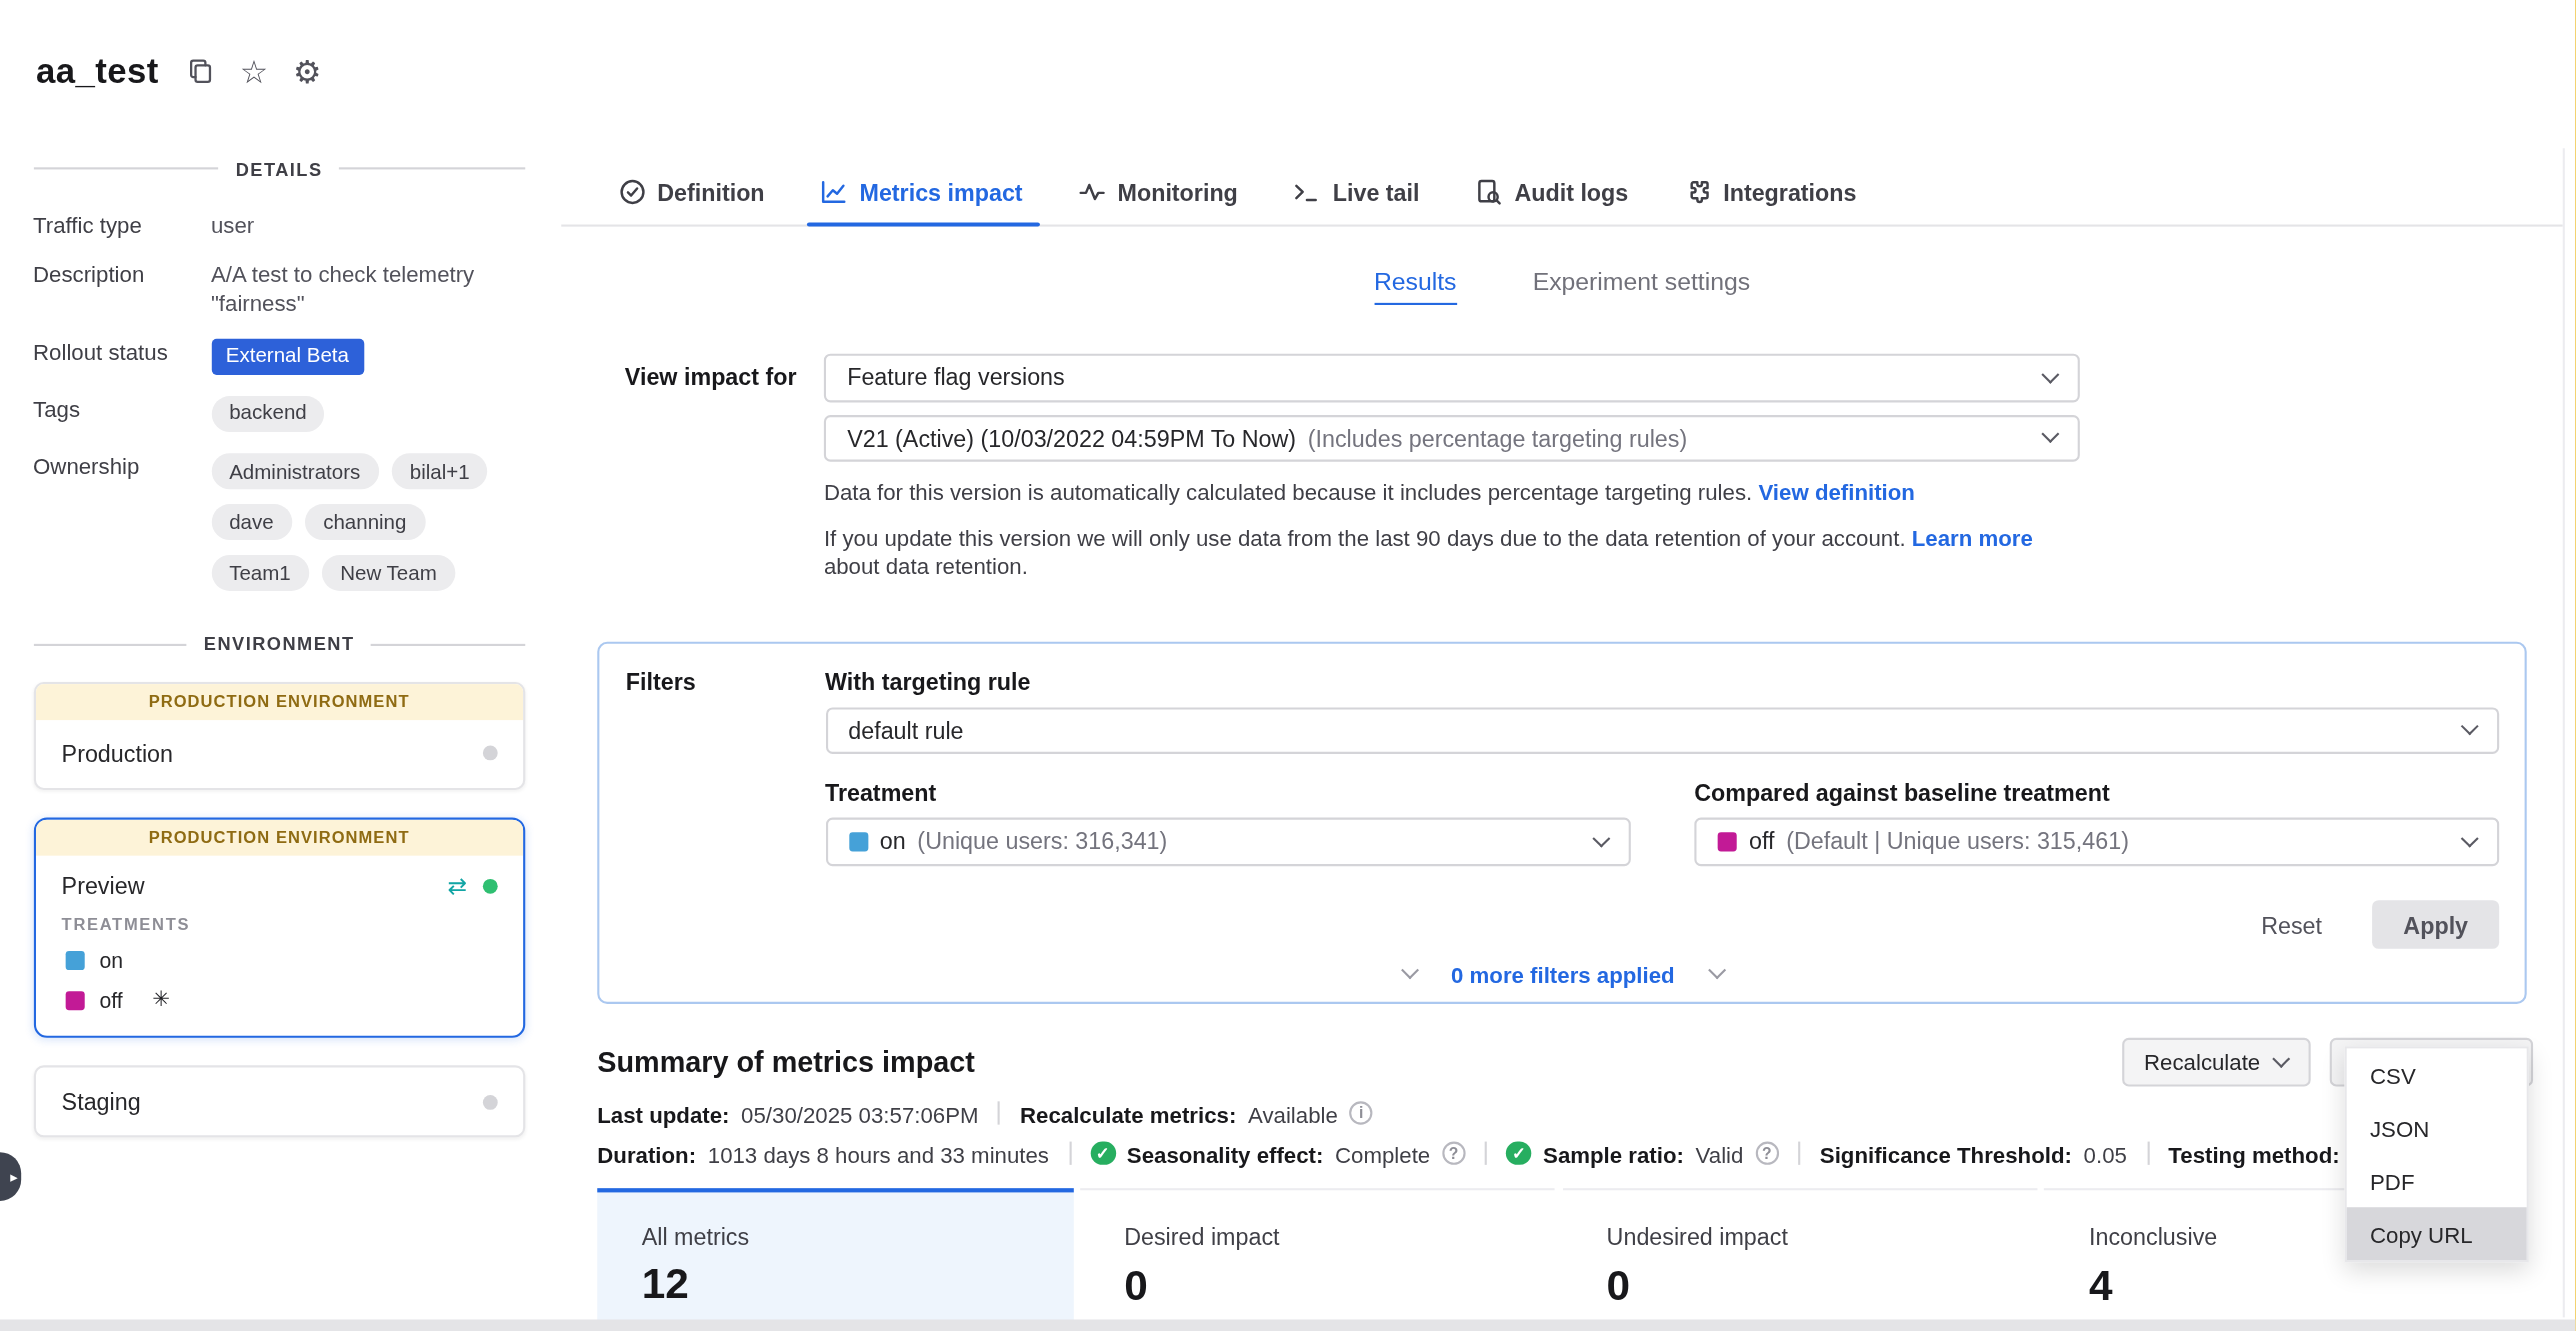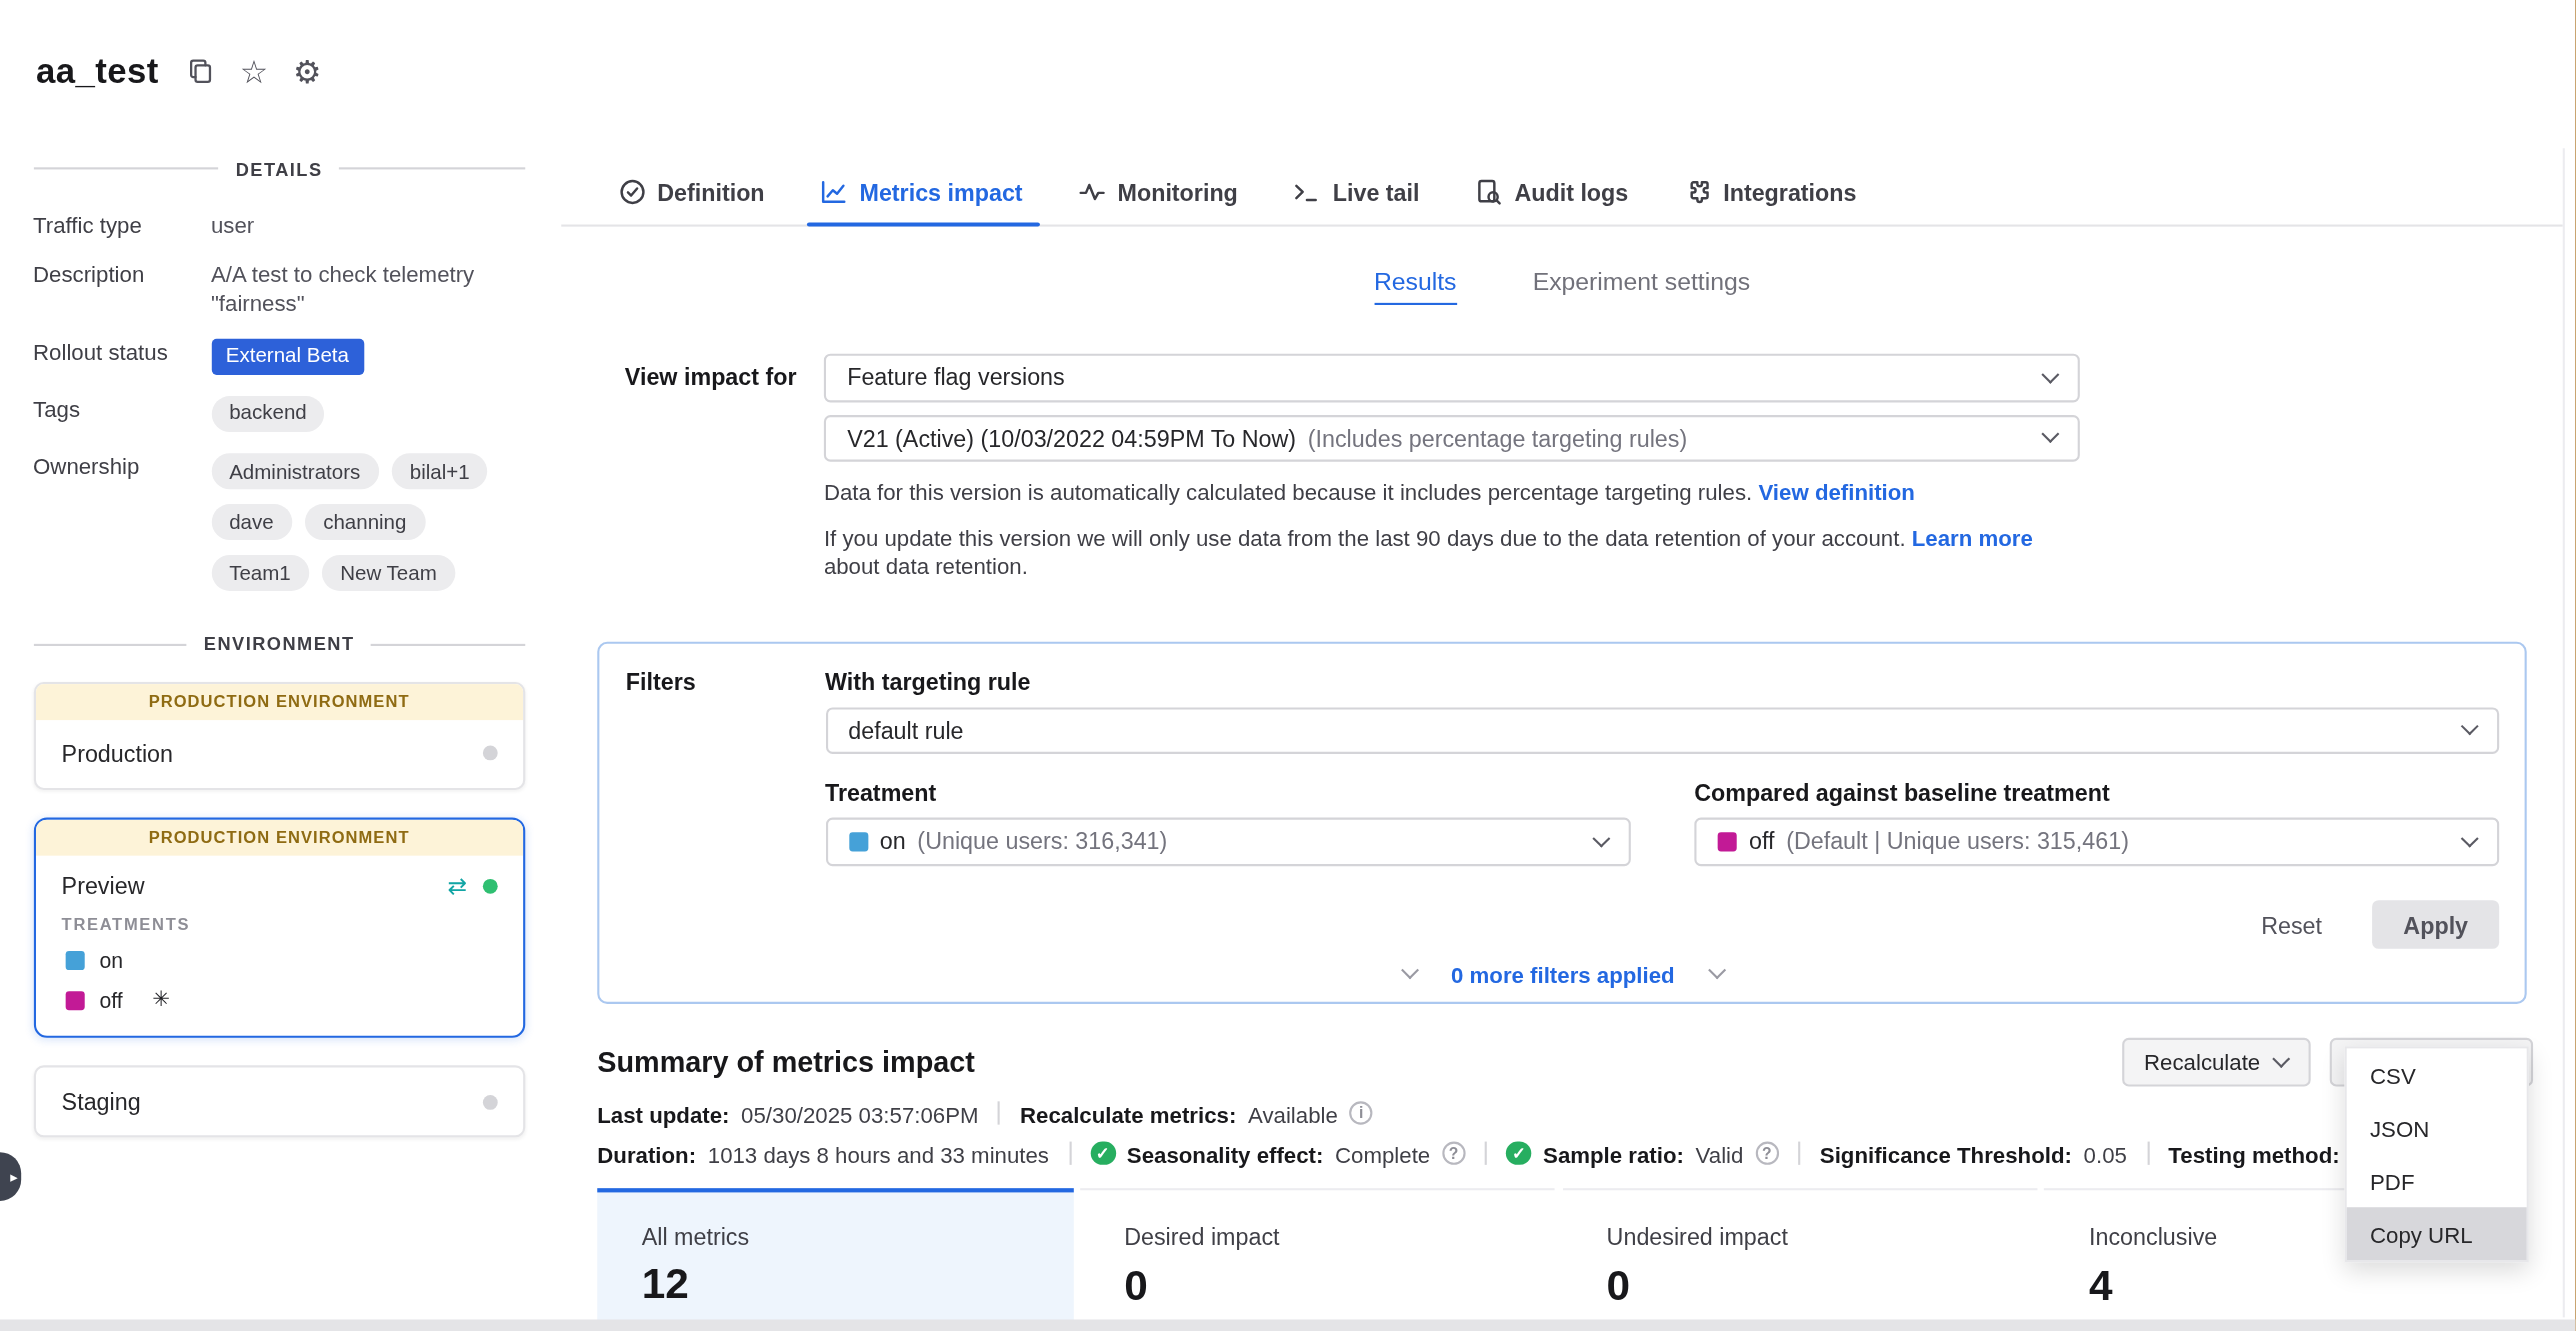--- a/index.html
+++ b/index.html
@@ -1,18 +1,18 @@
 <!DOCTYPE html>
 <html style="--accent: #2368e1; --magenta: #c21a96; --teal: #45a1d8; --green: #27ae60; --badge_blue: #2d61d9; --band_bg: #fdf3d8; --band_text: #8f6b13;font-size:12.5px"><head>
 <meta charset="utf-8">
 <style>
   * { box-sizing: border-box; margin: 0; padding: 0; }
   html, body { background: #fff; }
   body { font-family: "Liberation Sans", sans-serif; color: #27272a; }
-  #stage { width: 2576px; height: 1332px; overflow: hidden; position: relative; background: #a16207; }
+  #stage { width: 2576px; height: 1332px; overflow: hidden; position: relative; background: #eab308; }
   #viewport { width: 1216px; height: 629px; transform: scale(2.11795); transform-origin: 0 0; position: relative; background: #fff; }
 
   
   .app-header { position: absolute; top: 0; left: 0; right: 0; height: 62px; display: flex; align-items: center; padding: 4.7px 0 0 17px; gap: 11.7px; }
   .app-title { font-size: 16.4px; font-weight: 700; color: #18181b; letter-spacing: 0.2px; margin-right: 1.6px; }
   .hicon { color: #52525b; background: none; border: none; cursor: pointer; display: flex; align-items: center; font-size: 15px; line-height: 1; }
   .hicon svg { width: 13.3px; height: 13.3px; }
 
   
   .sidebar { position: absolute; top: 67px; left: 0; width: 265px; padding: 0 17px 0 15.6px; }

